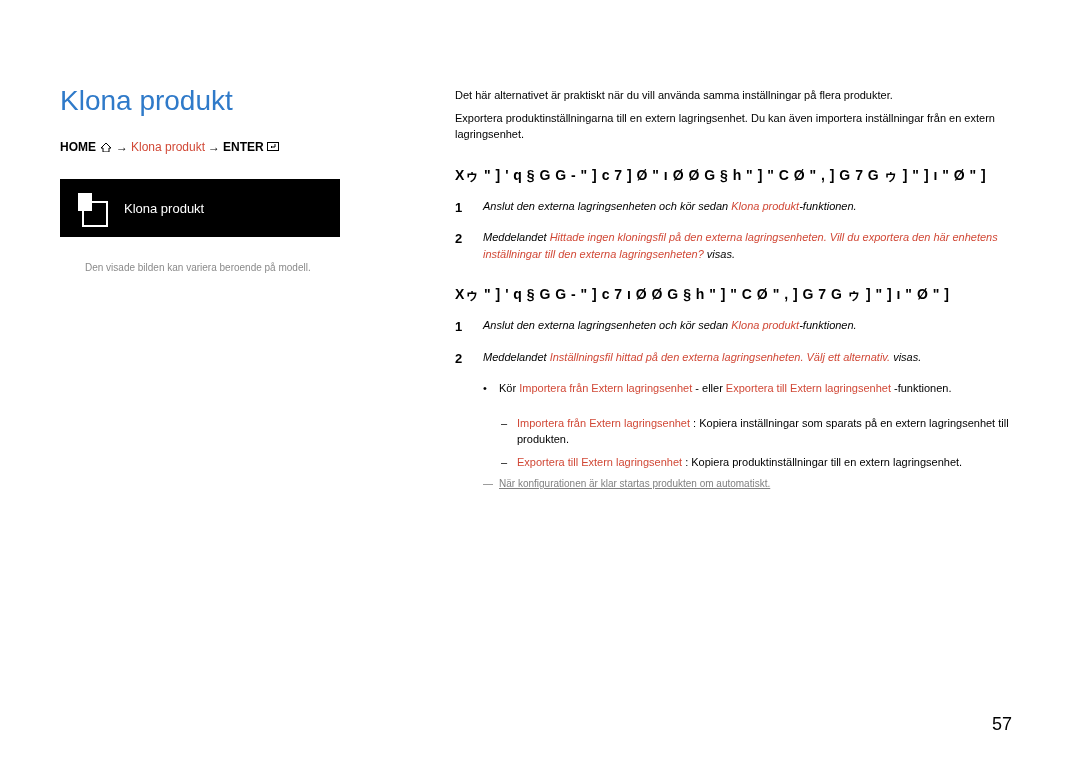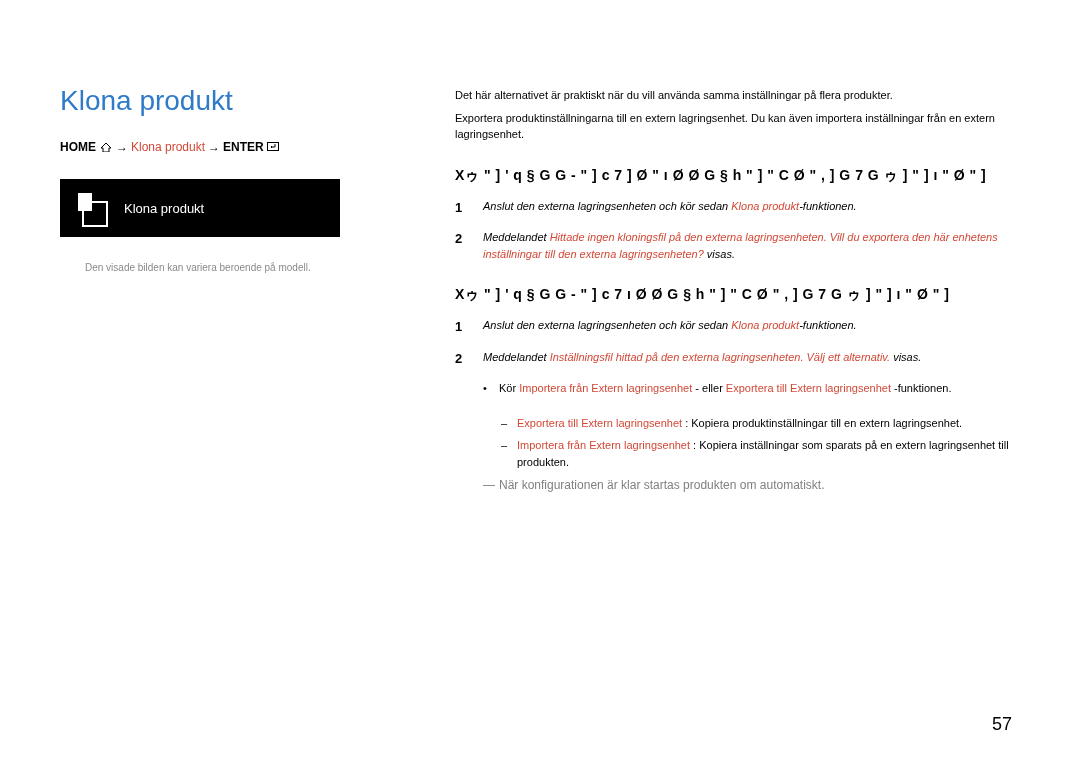--- a/index.html
+++ b/index.html
@@ -135,21 +135,22 @@
   .sublist .sub-sub::before {
     content: "–";
     position: absolute;
     left: 18px; top: 0;
   }
   .footnote-row {
     position: relative;
     padding-left: 16px;
     margin-top: 4px;
     color: #808080;
-    font-size: 12px;
+    font-size: 10px;
+    text-decoration: underline;
   }
   .footnote-row::before {
     content: "―";
     position: absolute;
     left: 0;
   }
   .page-number {
     position: absolute;
     right: 68px;
     bottom: 28px;
@@ -227,22 +228,22 @@
         <span>Meddelandet </span><span class="inline-red">Inställningsfil hittad på den externa lagringsenheten. Välj ett alternativ.</span><span> visas.</span>
       </div>
     </div>
   </div>
 
   <div class="sublist">
     <div class="bullet-row">
       <span>Kör </span><span class="inline-red">Importera från Extern lagringsenhet</span><span> - eller </span><span class="inline-red">Exportera till Extern lagringsenhet</span><span> -funktionen.</span>
     </div>
     <div class="sub-sub">
+      <span class="inline-red">Importera från Extern lagringsenhet</span><span> : Kopiera inställningar som sparats på en extern lagringsenhet till produkten.</span>
+    </div>
+    <div class="sub-sub">
       <span class="inline-red">Exportera till Extern lagringsenhet</span><span> : Kopiera produktinställningar till en extern lagringsenhet.</span>
     </div>
-    <div class="sub-sub">
-      <span class="inline-red">Importera från Extern lagringsenhet</span><span> : Kopiera inställningar som sparats på en extern lagringsenhet till produkten.</span>
-    </div>
     <div class="footnote-row">När konfigurationen är klar startas produkten om automatiskt.</div>
   </div>
 </div>
 
 <div class="page-number">57</div>
 
 </body></html>

